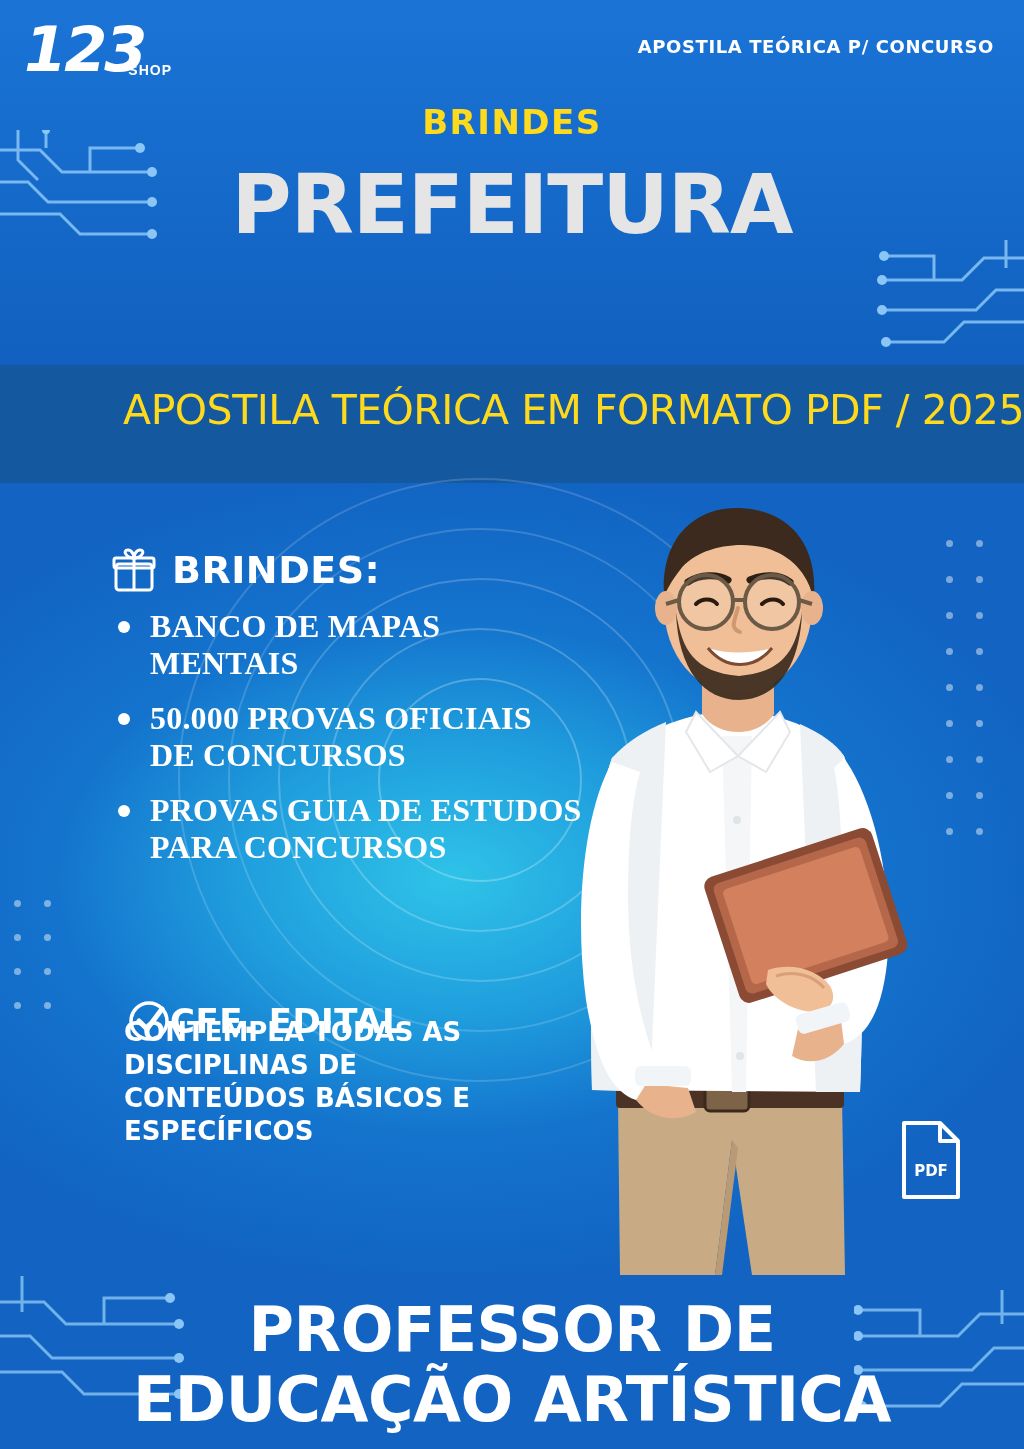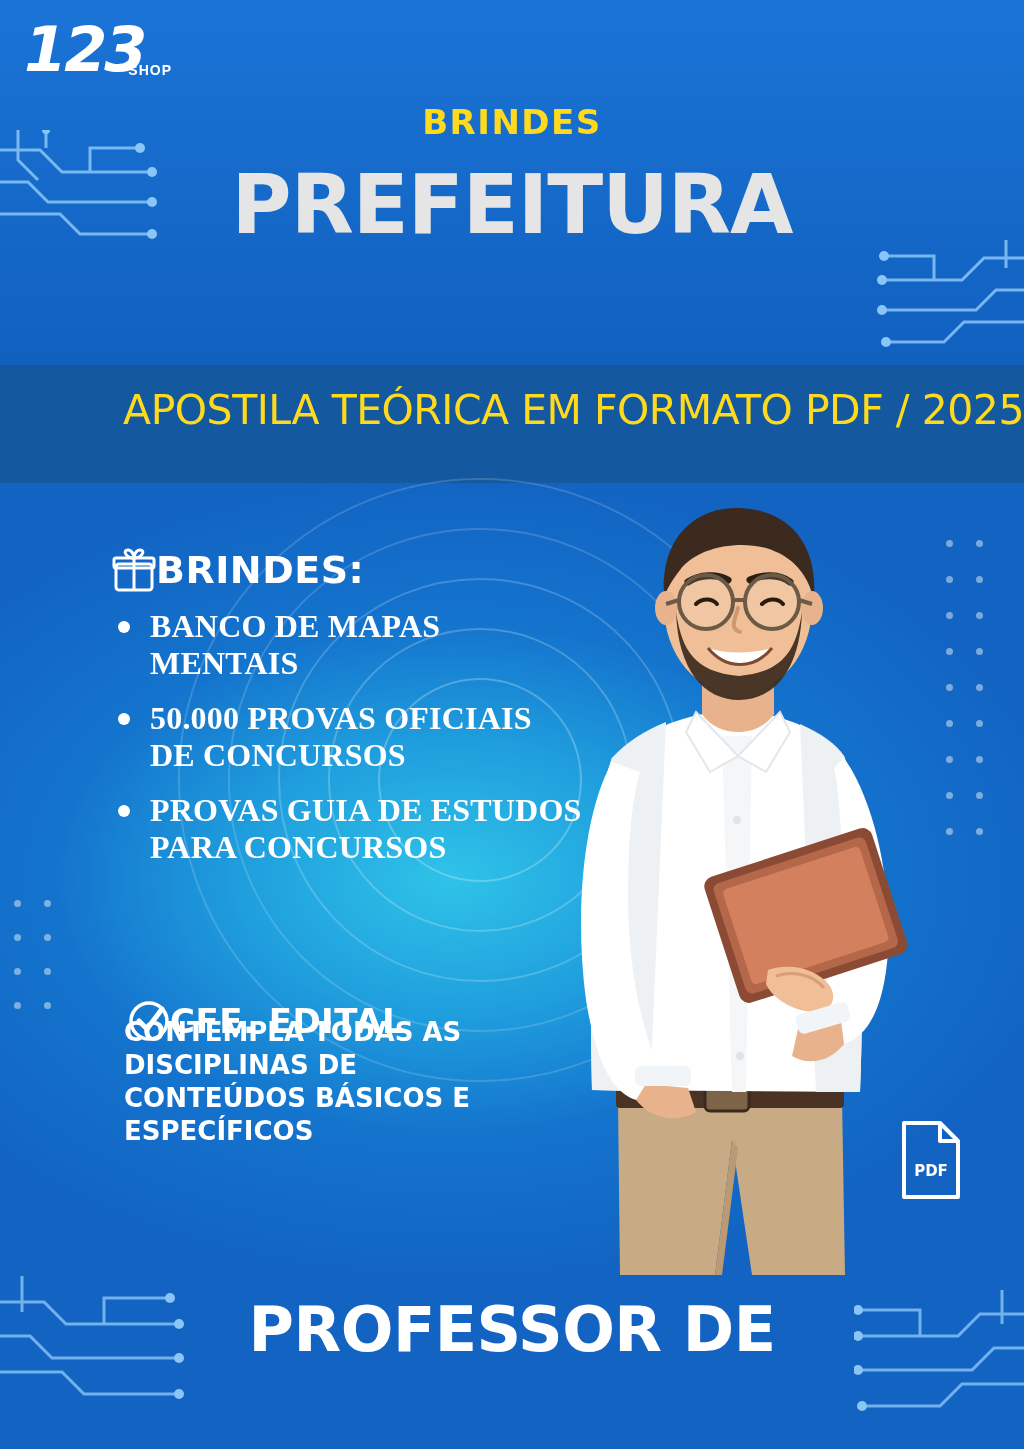--- a/index.html
+++ b/index.html
@@ -151,20 +151,21 @@
     font-family: "DejaVu Sans", sans-serif;
     letter-spacing: -.5px;
   }
 
   
   .brindes-head {
     position: absolute;
     left: 112px; top: 548px;
     display: flex;
     align-items: center;
+    gap: 16px;
   }
   .brindes-title {
     font-size: 38px;
     font-weight: bold;
     letter-spacing: .5px;
     font-family: "DejaVu Sans", sans-serif;
     color: #ffffff;
   }
   .bullets {
     position: absolute;
@@ -449,20 +450,21 @@
       <rect x="135" y="566" width="56" height="20" rx="6" fill="#f2f5f7"></rect>
       <rect x="296" y="508" width="54" height="20" rx="6" fill="#f2f5f7" transform="rotate(-16 323 518)"></rect>
     </g>
   </svg>
 
   <div class="logo">
     <div class="logo-text">123</div>
     <div class="logo-sub">SHOP</div>
   </div>
 
+  <div class="top-right-label">Apostila Teórica p/ Concurso</div>
 
   <div class="kicker">BRINDES</div>
   <div class="title">
     <div>PREFEITURA</div>
   </div>
 
   <div class="strip-text">APOSTILA TEÓRICA EM FORMATO PDF / 2025</div>
 
   <div class="brindes-head">
     <svg width="44" height="44" viewBox="0 0 44 44" fill="none">
@@ -491,15 +493,16 @@
   <div class="edital-note">CONTEMPLA TODAS AS DISCIPLINAS DE CONTEÚDOS BÁSICOS E ESPECÍFICOS</div>
 
   <svg class="pdf-badge" viewBox="0 0 62 80" fill="none">
     <path d="M4 3 H40 L58 21 V77 H4 Z" stroke="#ffffff" stroke-width="4" fill="none" stroke-linejoin="round"></path>
     <path d="M40 3 V21 H58" stroke="#ffffff" stroke-width="4" fill="none" stroke-linejoin="round"></path>
     <text x="31" y="56" text-anchor="middle" font-family="DejaVu Sans, sans-serif" font-size="15" font-weight="bold" fill="#ffffff">PDF</text>
   </svg>
 
   <div class="role">
     <div>PROFESSOR DE</div>
+    <div>EDUCAÇÃO ARTÍSTICA</div>
   </div>
 
 </div>
 
 </body></html>

